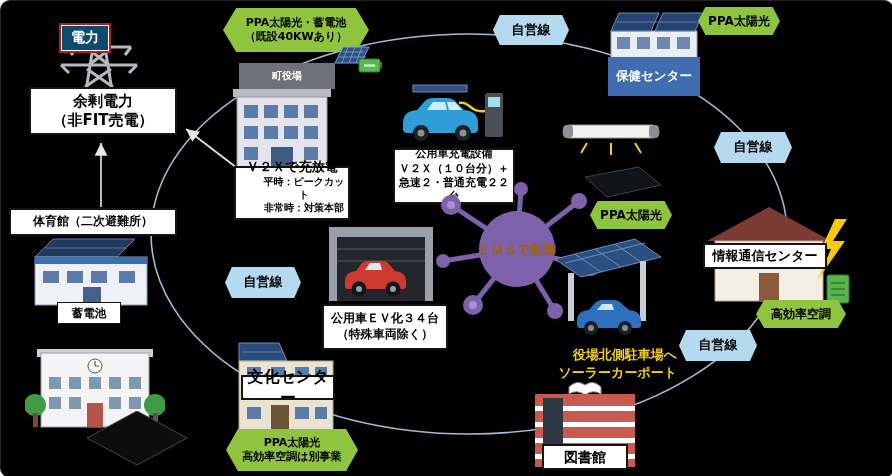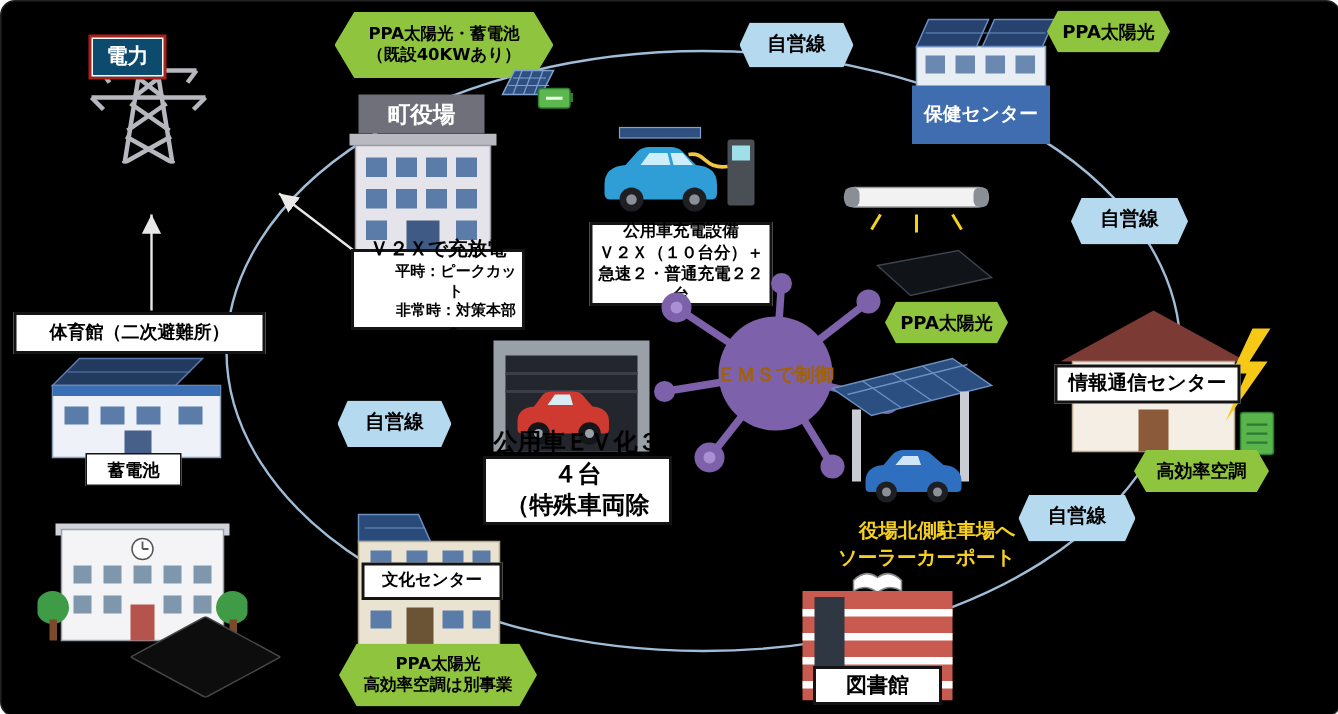--- a/index.html
+++ b/index.html
@@ -41,20 +41,22 @@
   <svg class="abs" style="left:46px;top:20px" width="104" height="88" viewBox="0 0 104 88">
     <g stroke="#b7b7bf" stroke-width="3" fill="none">
       <path d="M36 88 L48 14 M68 88 L56 14 M48 14 L56 14"></path>
       <path d="M20 26 L84 26 M14 44 L90 44"></path>
       <path d="M44 30 L62 44 M60 30 L42 44 M40 48 L66 66 M64 48 L38 66 M37 70 L69 88 M67 70 L35 88"></path>
       <path d="M20 26 L26 34 M84 26 L78 34 M14 44 L22 52 M90 44 L82 52"></path>
     </g>
   </svg>
   <div class="abs sign redsign" style="left:60px;top:24px;width:48px;height:26px;font-size:14px">電力</div>
 
+  <div class="abs wbox" style="left:28px;top:86px;width:148px;height:48px;font-size:15px">余剰電力
+（非FIT売電）</div>
 
   <div class="abs hex green" style="left:222px;top:7px;width:146px;height:44px;font-size:11px">PPA太陽光・蓄電池
 （既設40KWあり）</div>
 
   <svg class="abs" style="left:332px;top:40px" width="50" height="34" viewBox="0 0 50 34">
     <polygon points="2,22 28,22 36,6 10,6" fill="#2e4f80" stroke="#7fa3d0" stroke-width="1"></polygon>
     <path d="M9,11 L31,11 M6,16 L33,16 M15,6 L9,22 M22,6 L16,22 M29,6 L23,22" stroke="#7fa3d0" stroke-width="0.8" fill="none"></path>
     <rect x="26" y="18" width="21" height="13" rx="2" fill="#5cb84e" stroke="#2e7d32"></rect>
     <rect x="47" y="21" width="2" height="6" fill="#2e7d32"></rect>
     <path d="M31,24.5 L42,24.5" stroke="#eaffea" stroke-width="2"></path>
@@ -70,21 +72,21 @@
         <rect x="73" y="16" width="14" height="13"></rect>
       <rect x="13" y="37" width="14" height="13"></rect>
         <rect x="33" y="37" width="14" height="13"></rect>
       <rect x="53" y="37" width="14" height="13"></rect>
         <rect x="73" y="37" width="14" height="13"></rect>
       <rect x="13" y="58" width="14" height="13"></rect>
         <rect x="73" y="58" width="14" height="13"></rect>
     </g>
     <rect x="40" y="58" width="22" height="22" fill="#3f5a84"></rect>
   </svg>
-  <div class="abs sign graysign" style="left:238px;top:62px;width:84px;height:26px;font-size:15px">町役場</div>
+  <div class="abs sign graysign" style="left:238px;top:62px;width:96px;height:26px;font-size:10px">町役場</div>
 
   <div class="abs wbox" style="left:233px;top:165px;width:116px;height:54px">
     <div style="font-size:13px">Ｖ２Ｘで充放電</div>
     <div class="v2x-sub">平時：ピークカット</div>
     <div class="v2x-sub">非常時：対策本部へ</div>
   </div>
 
   <svg class="abs" style="left:396px;top:78px" width="112" height="72" viewBox="0 0 112 72">
     <rect x="88" y="14" width="18" height="44" rx="2" fill="#4a4e55"></rect>
     <rect x="91" y="18" width="12" height="10" fill="#9fe0e8"></rect>
@@ -211,39 +213,39 @@
     <rect x="2" y="2" width="104" height="74" fill="#9aa0a8"></rect>
     <rect x="10" y="12" width="88" height="64" fill="#23262c"></rect>
     <path d="M10 24 h88 M10 36 h88" stroke="#3a3f47" stroke-width="2"></path>
     <path d="M18 56 q0 -9 11 -10 l6 -8 q2 -2 6 -2 h14 q4 0 6 2 l7 8 q11 1 11 10 v5 q0 3 -3 3 h-55 q-3 0 -3 -3 z" fill="#cf3a30"></path>
     <path d="M38 45 l5 -7 h10 l2 7 z" fill="#d8ecf5"></path>
     <circle cx="32" cy="64" r="7.5" fill="#14161a"></circle>
       <circle cx="32" cy="64" r="3" fill="#99a0aa"></circle>
     <circle cx="66" cy="64" r="7.5" fill="#14161a"></circle>
       <circle cx="66" cy="64" r="3" fill="#99a0aa"></circle>
   </svg>
-  <div class="abs wbox" style="left:321px;top:303px;width:126px;height:46px;font-size:16px">公用車ＥＶ化３４台
+  <div class="abs wbox" style="left:321px;top:303px;width:126px;height:46px;font-size:12px">公用車ＥＶ化３４台
 （特殊車両除く）</div>
 
   <svg class="abs" style="left:236px;top:334px" width="98" height="100" viewBox="0 0 98 100">
     <polygon points="2,26 50,26 42,8 2,8" fill="#2a4a7a" stroke="#6a8fc0"></polygon>
     <path d="M6,17 L46,17" stroke="#6a8fc0" stroke-width="0.8"></path>
     <rect x="2" y="26" width="94" height="72" fill="#eae3d2" stroke="#b3a88d"></rect>
     <g fill="#5b7ca8">
       <rect x="10" y="32" width="14" height="12"></rect>
         <rect x="34" y="32" width="14" height="12"></rect>
       <rect x="58" y="32" width="14" height="12"></rect>
         <rect x="78" y="32" width="12" height="12"></rect>
       <rect x="10" y="72" width="14" height="12"></rect>
         <rect x="58" y="72" width="14" height="12"></rect>
       <rect x="78" y="72" width="12" height="12"></rect>
     </g>
     <rect x="34" y="70" width="18" height="28" fill="#6b5436"></rect>
   </svg>
-  <div class="abs wbox" style="left:240px;top:374px;width:94px;height:25px;font-size:11px">文化センター</div>
+  <div class="abs wbox" style="left:240px;top:374px;width:94px;height:25px;font-size:16px">文化センター</div>
   <div class="abs hex green" style="left:225px;top:428px;width:132px;height:42px;font-size:11px">PPA太陽光
 高効率空調は別事業</div>
 
   <div class="abs wbox" style="left:8px;top:207px;width:168px;height:28px;font-size:12px">体育館（二次避難所）</div>
   <svg class="abs" style="left:30px;top:234px" width="122" height="72" viewBox="0 0 122 72">
     <polygon points="4,22 86,22 104,4 22,4" fill="#223a5e" stroke="#5b7bb0"></polygon>
     <path d="M14,13 L96,13" stroke="#5b7bb0" stroke-width="0.8"></path>
     <rect x="4" y="22" width="112" height="48" fill="#eef2f8" stroke="#8aa0b8"></rect>
     <rect x="4" y="22" width="112" height="7" fill="#3b6fb5"></rect>
     <g fill="#5b7ca8">

